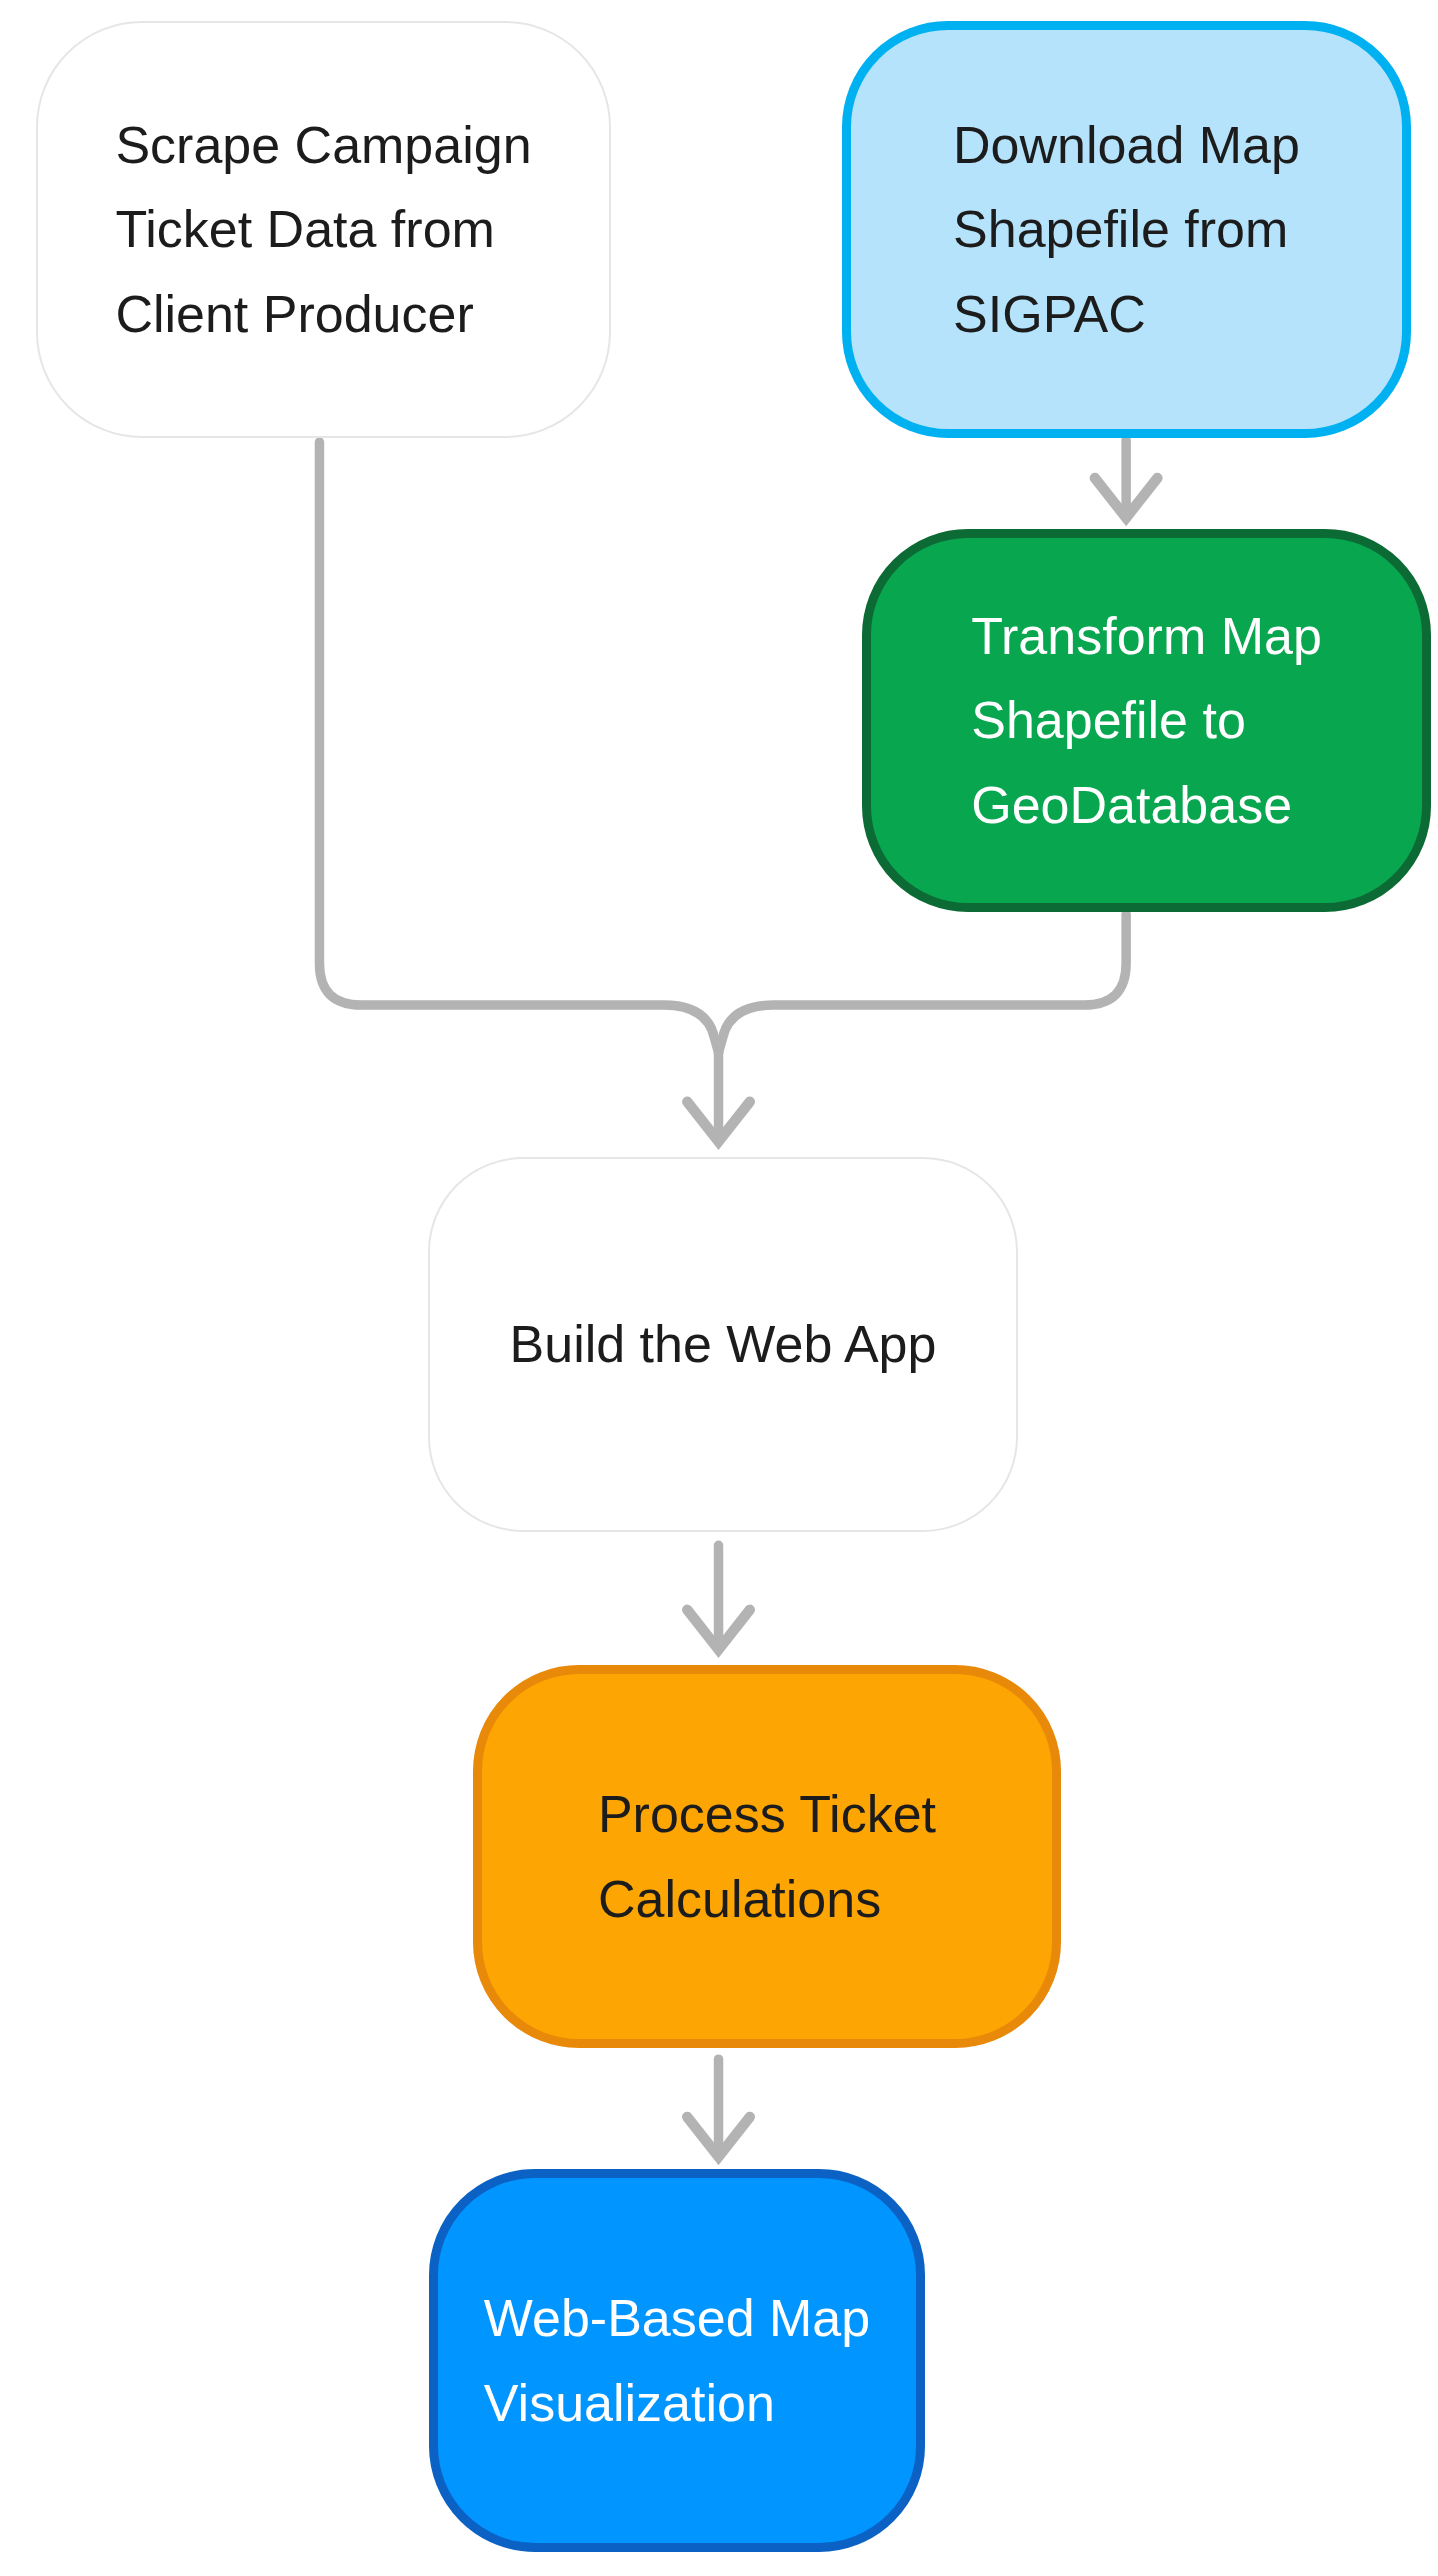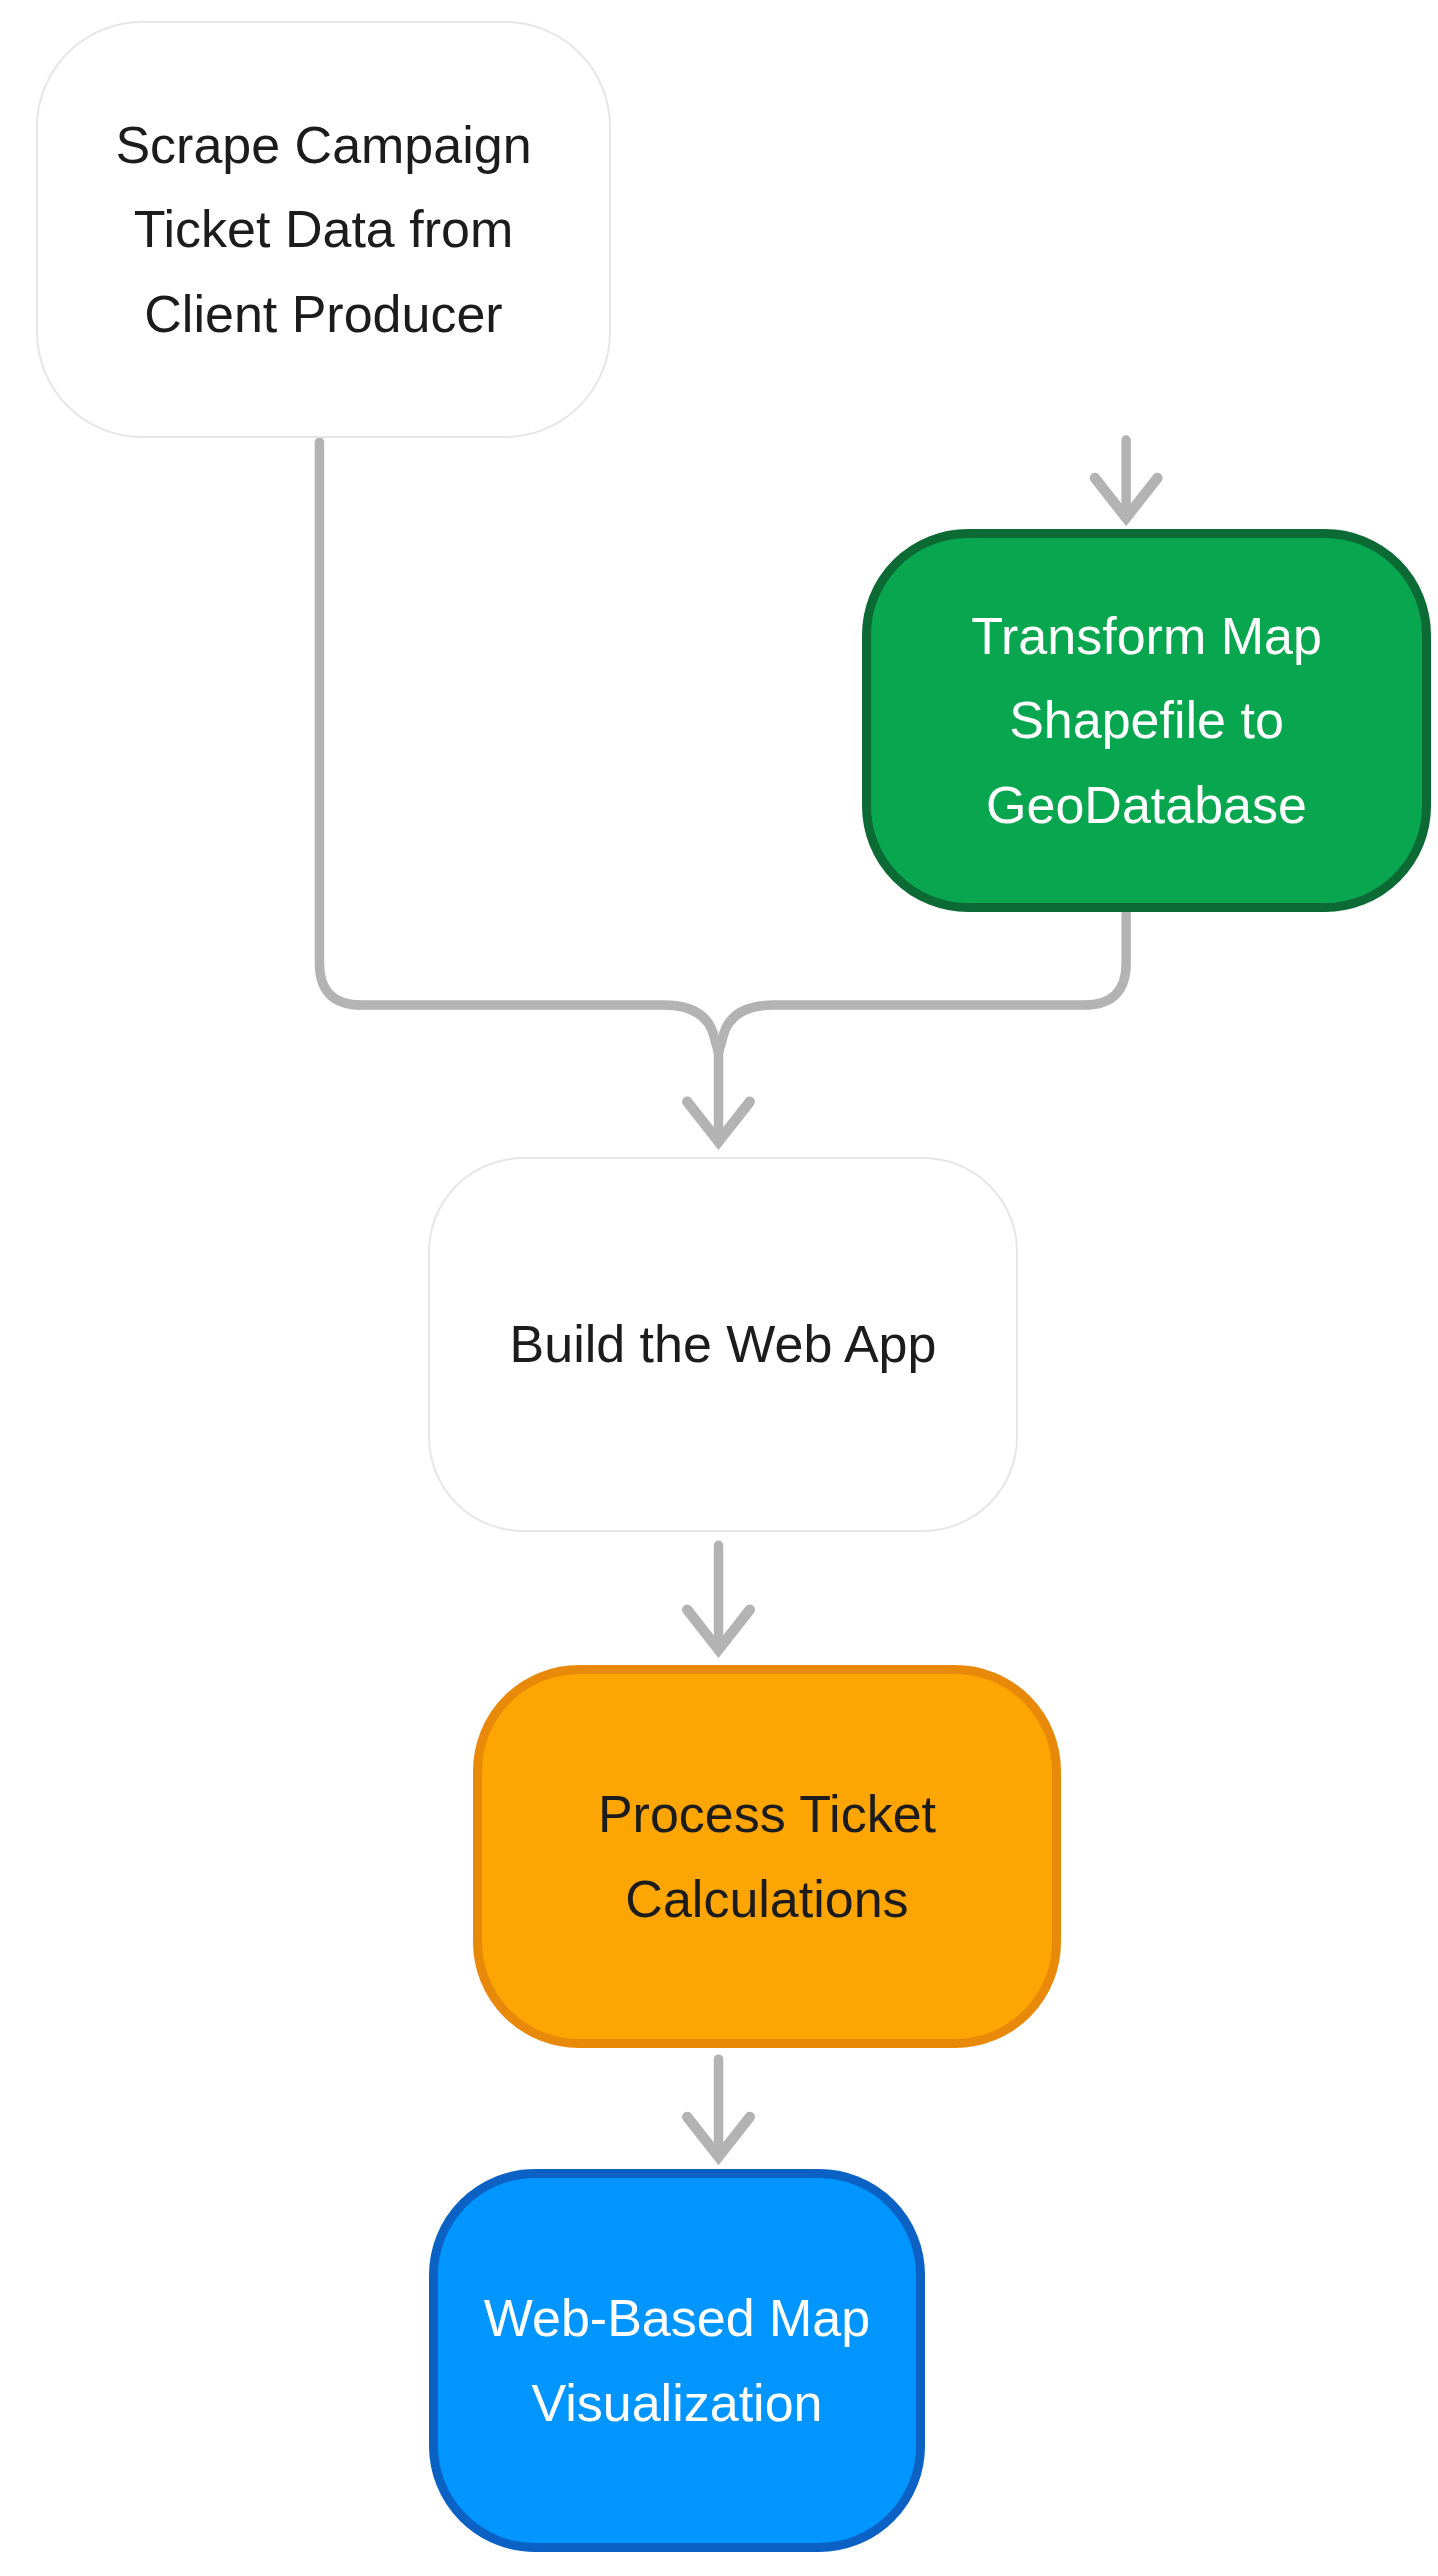--- a/index.html
+++ b/index.html
@@ -21,21 +21,21 @@
     top: 0;
     width: 1438px;
     height: 2576px;
   }
   .node {
     position: absolute;
     box-sizing: border-box;
     display: flex;
     align-items: center;
     justify-content: center;
-    text-align: center;
+    text-align: left;
     white-space: pre-line;
     font-size: 52px;
     font-weight: 400;
     line-height: 1.62;
     border-style: solid;
     letter-spacing: 0px;
   }
   
   #n-scrape    { left: 36px;  top: 21px;   width: 575px; height: 417px; border-width: 2.8px;  border-radius: 106px; }
   #n-download  { left: 842px; top: 21px;   width: 569px; height: 417px; border-width: 9.5px; border-radius: 106px; }
@@ -73,20 +73,23 @@
         <path d="M758,2172 L758,2263" stroke-width="10"></path>
         <path d="M725,2233 L758,2275 L791,2233" stroke-width="11" stroke-linejoin="miter"></path>
       </g>
     </g>
   </svg>
 
   <div id="n-scrape" class="node" style="background: rgb(255, 255, 255); border-color: rgb(230, 230, 230); color: rgb(28, 28, 28);">Scrape Campaign
 Ticket Data from
 Client Producer</div>
 
+  <div id="n-download" class="node" style="background: rgb(181, 227, 251); border-color: rgb(0, 177, 242); color: rgb(28, 28, 28);">Download Map
+Shapefile from
+SIGPAC</div>
 
   <div id="n-transform" class="node" style="background: rgb(9, 166, 80); border-color: rgb(12, 107, 52); color: rgb(255, 255, 255);">Transform Map
 Shapefile to
 GeoDatabase</div>
 
   <div id="n-build" class="node" style="background: rgb(255, 255, 255); border-color: rgb(230, 230, 230); color: rgb(28, 28, 28);">Build the Web App</div>
 
   <div id="n-process" class="node" style="background: rgb(253, 165, 2); border-color: rgb(232, 137, 10); color: rgb(28, 28, 28);">Process Ticket
 Calculations</div>
 

